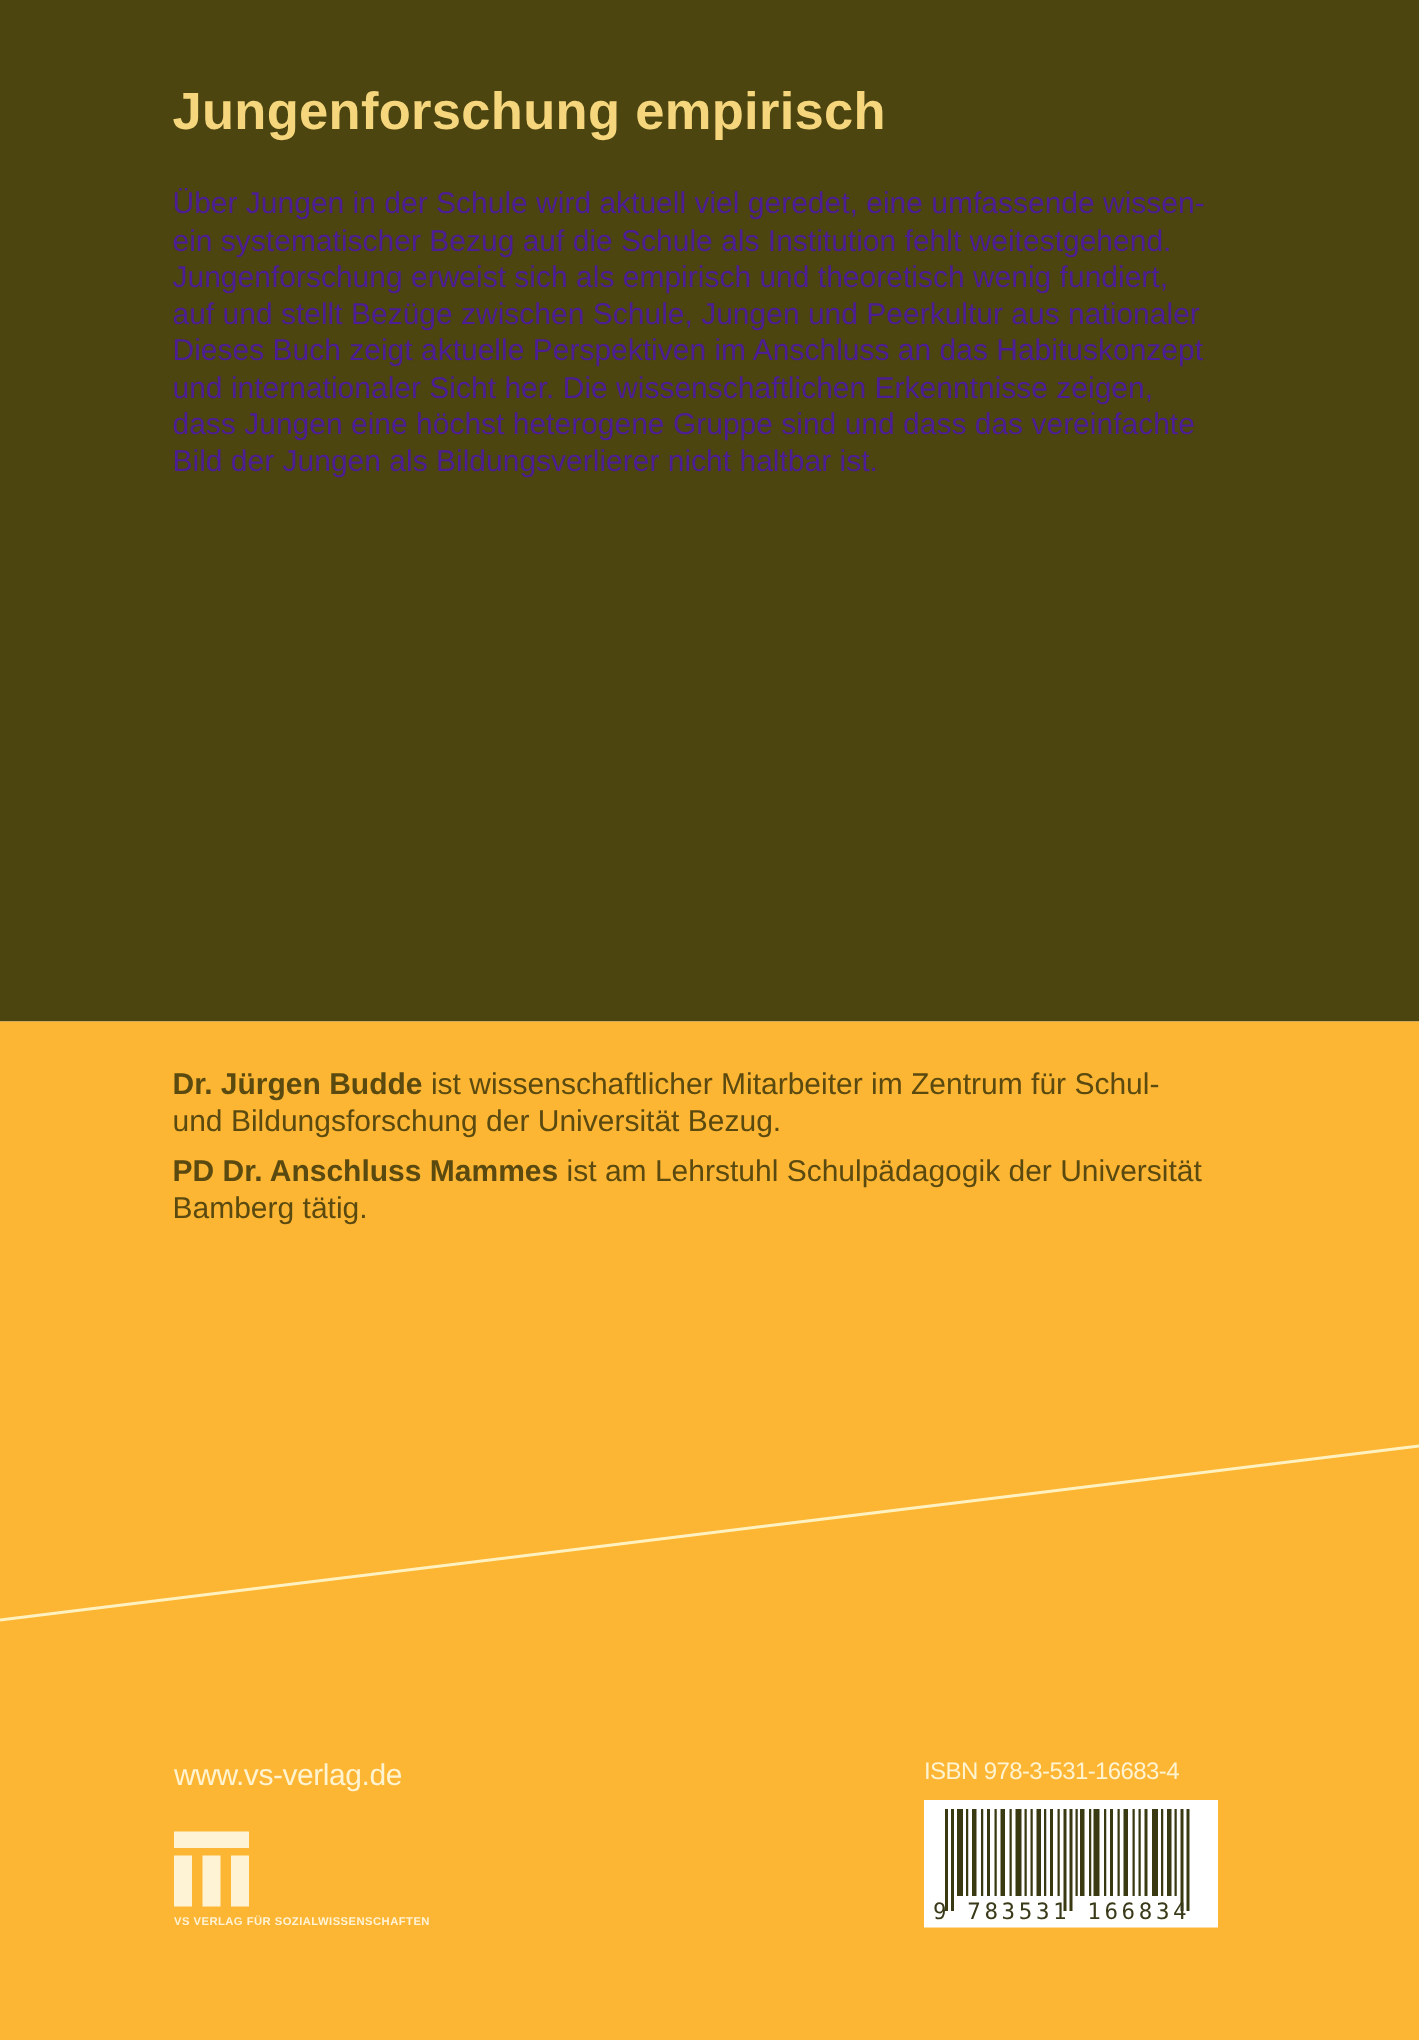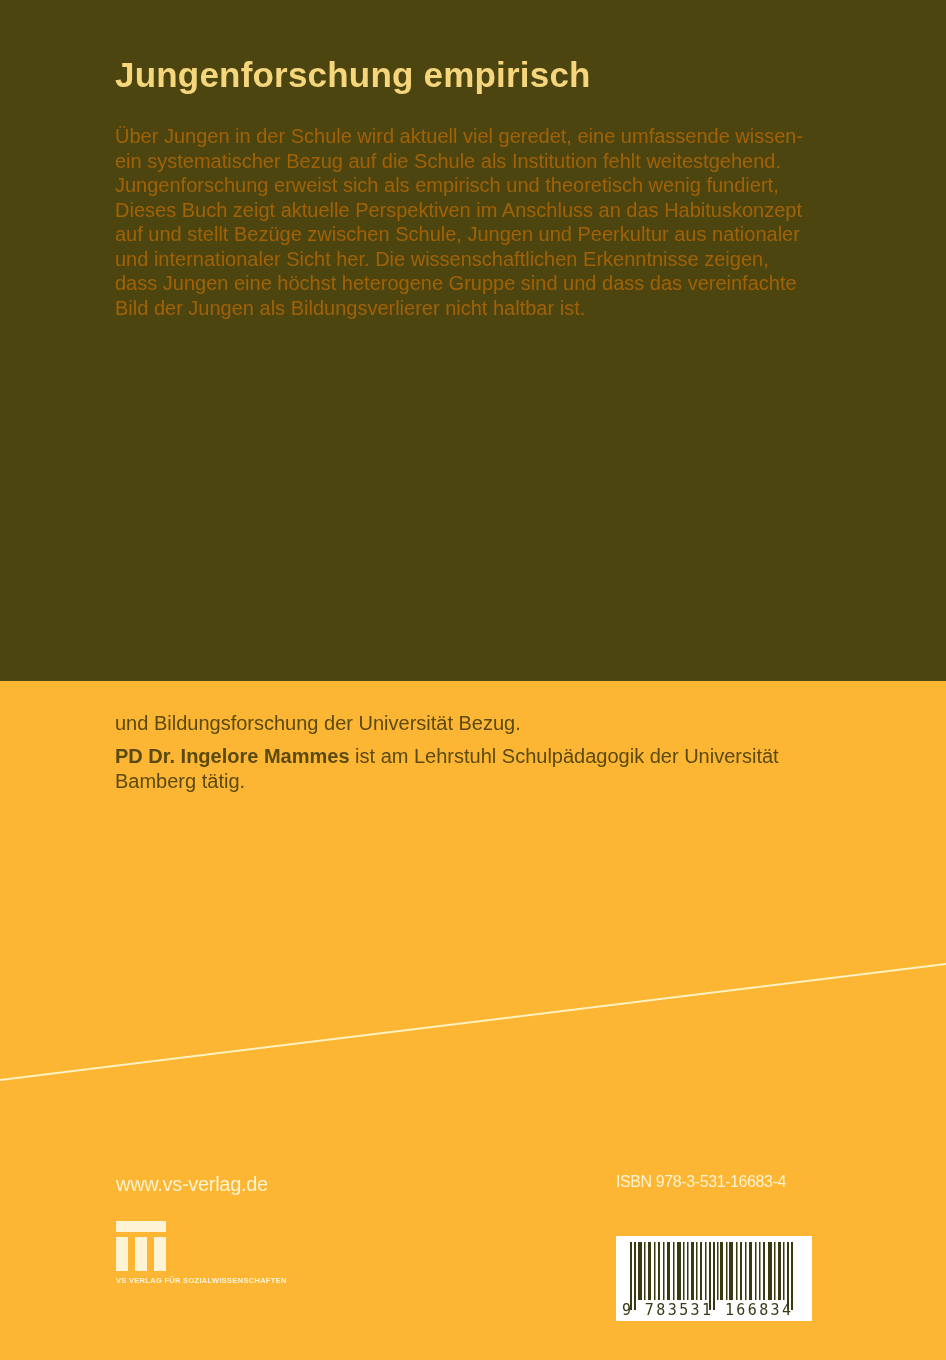--- a/index.html
+++ b/index.html
@@ -28,21 +28,21 @@
       font-size: 35px;
       font-weight: 700;
       color: #f6d67c;
       letter-spacing: 0.2px;
       white-space: nowrap;
     }
     .blurb {
       position: absolute;
       left: 115px; top: 124px;
       width: 720px;
-      color: #a16207;
+      color: #4c1d95;
       font-size: 20px;
       line-height: 24.5px;
     }
     .blurb .line { display: block; white-space: nowrap; }
     .authors {
       position: absolute;
       left: 115px; top: 711px;
       width: 720px;
       color: #5b4a10;
       font-size: 20px;
@@ -89,21 +89,20 @@
       font-size: 16px;
       color: #fff3d0;
       letter-spacing: -0.4px;
       white-space: nowrap;
     }
     .barcode-box {
       position: absolute;
       left: 616px; top: 1200px;
       width: 196px; height: 85px;
       background: #ffffff;
-      margin-top: 36px;
     }
     .barcode-digits {
       position: absolute;
       left: 6px; bottom: 2px;
       font-family: "DejaVu Sans Mono", monospace;
       font-size: 15px;
       color: #3a3a1a;
       letter-spacing: 2.4px;
       white-space: nowrap;
     }
@@ -113,33 +112,34 @@
 
 <div class="top-panel"></div>
 <div class="bottom-panel"></div>
 
 <div class="title">Jungenforschung empirisch</div>
 
 <div class="blurb">
   <span class="line">Über Jungen in der Schule wird aktuell viel geredet, eine umfassende wissen-</span>
   <span class="line">ein systematischer Bezug auf die Schule als Institution fehlt weitestgehend.</span>
   <span class="line">Jungenforschung erweist sich als empirisch und theoretisch wenig fundiert,</span>
+  <span class="line">auf und stellt Bezüge zwischen Schule, Jungen und Peerkultur aus nationaler</span>
   <span class="line">Dieses Buch zeigt aktuelle Perspektiven im Anschluss an das Habituskonzept</span>
-  <span class="line">auf und stellt Bezüge zwischen Schule, Jungen und Peerkultur aus nationaler</span>
   <span class="line">und internationaler Sicht her. Die wissenschaftlichen Erkenntnisse zeigen,</span>
   <span class="line">dass Jungen eine höchst heterogene Gruppe sind und dass das vereinfachte</span>
   <span class="line">Bild der Jungen als Bildungsverlierer nicht haltbar ist.</span>
 </div>
 
 <div class="authors">
   <div class="author-entry">
+    <span class="line"><span class="author-name">Dr. Jürgen Budde</span><span> ist wissenschaftlicher Mitarbeiter im Zentrum für Schul-</span></span>
     <span class="line">und Bildungsforschung der Universität Bezug.</span>
   </div>
   <div class="author-entry">
-    <span class="line"><span class="author-name">PD Dr. Ingelore Mammes</span><span> ist am Lehrstuhl Schulpädagogik der Universität</span></span>
+    <span class="line"><span class="author-name">PD Dr. Anschluss Mammes</span><span> ist am Lehrstuhl Schulpädagogik der Universität</span></span>
     <span class="line">Bamberg tätig.</span>
   </div>
 </div>
 
 <svg class="diag-line" width="946" height="1360" viewBox="0 0 946 1360">
   <line x1="0" y1="1080" x2="946" y2="964" stroke="#fff2c0" stroke-width="2"></line>
 </svg>
 
 <div class="website">www.vs-verlag.de</div>
 

